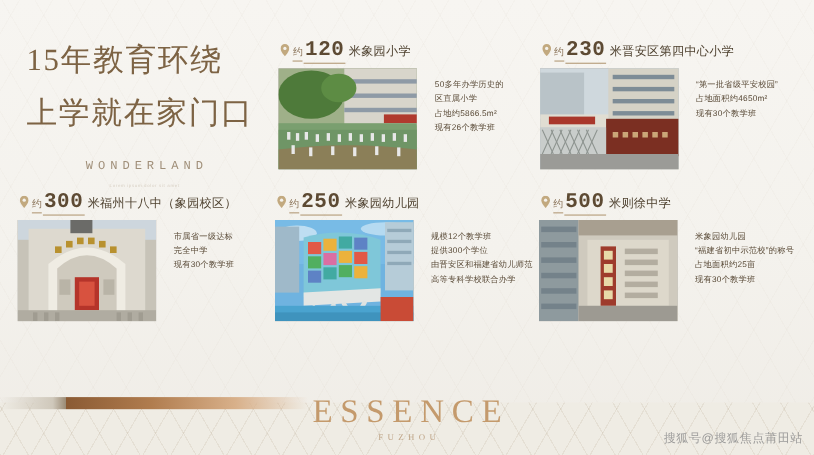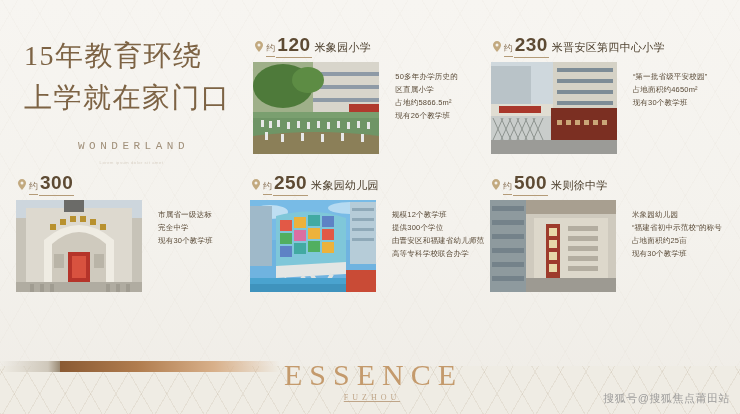--- a/index.html
+++ b/index.html
@@ -41,21 +41,21 @@
   }
   .headline-line {
     font-family: "Liberation Serif", "DejaVu Serif", serif;
     color: #7d6344;
     font-size: 28px;
     letter-spacing: 1.5px;
     line-height: 40px;
     white-space: nowrap;
   }
   .headline-line.second {
-    margin-top: 2px;
+    margin-top: 8px;
   }
   .wonderland {
     margin-top: 22px;
     text-align: center;
     font-family: Liberation Mono, monospace;
     font-size: 11px;
     letter-spacing: 4.5px;
     color: #a08f79;
     padding-left: 4px;
   }
@@ -107,21 +107,21 @@
     top: 1px;
   }
   .yue {
     font-size: 9px;
     color: #8a7358;
     border-bottom: 1px solid #b49b78;
     padding-bottom: 1px;
     margin-right: 1px;
   }
   .dist {
-    font-family: Liberation Sans, sans-serif;
+    font-family: Liberation Mono, monospace;
     font-size: 19px;
     font-weight: bold;
     color: #5d4a33;
     letter-spacing: .5px;
     border-bottom: 1px solid #b49b78;
     padding: 0 1px 1px 1px;
   }
   .sch-name {
     font-size: 11px;
     color: #4e412f;
@@ -197,21 +197,20 @@
     color: #c49a6c;
     padding-left: 7px;
   }
   .brand-sub {
     margin-top: 1px;
     font-family: "Liberation Serif", "DejaVu Serif", serif;
     font-size: 8px;
     letter-spacing: 4px;
     color: #bfa588;
     padding-left: 4px;
-    text-decoration: underline;
   }
   .watermark {
     position: absolute;
     right: 10px;
     bottom: 8px;
     font-size: 11px;
     color: #8e8e8e;
     letter-spacing: .5px;
     opacity: .85;
   }
@@ -344,20 +343,21 @@
     <div class="row row-2">
 
       <div class="cell">
         <div class="card-head">
           <svg class="pin-icon" viewBox="0 0 8 11">
             <path d="M4 0C1.8 0 0 1.8 0 4c0 2.9 4 7 4 7s4-4.1 4-7c0-2.2-1.8-4-4-4z" fill="#c2a97f"></path>
             <circle cx="4" cy="4" r="1.5" fill="#f4f2ed"></circle>
           </svg>
           <span class="yue">约</span>
           <span class="dist">300</span>
+          <span class="sch-name">米福州十八中（象园校区）</span>
         </div>
         <div class="card-body">
           <div class="photo">
             <svg width="126" height="92" viewBox="0 0 126 92">
               <rect width="126" height="92" fill="#c7c3b8"></rect>
               <rect x="0" y="0" width="126" height="18" fill="#cdd6dd"></rect>
               <rect x="10" y="8" width="106" height="84" fill="#ddd9cf"></rect>
               <rect x="48" y="0" width="20" height="12" fill="#6b6b68"></rect>
               <path d="M28 40 Q63 10 98 40 L98 92 L28 92 Z" fill="#efece3"></path>
               <path d="M36 44 Q63 20 90 44 L90 92 L36 92 Z" fill="#cfcabe"></path>

